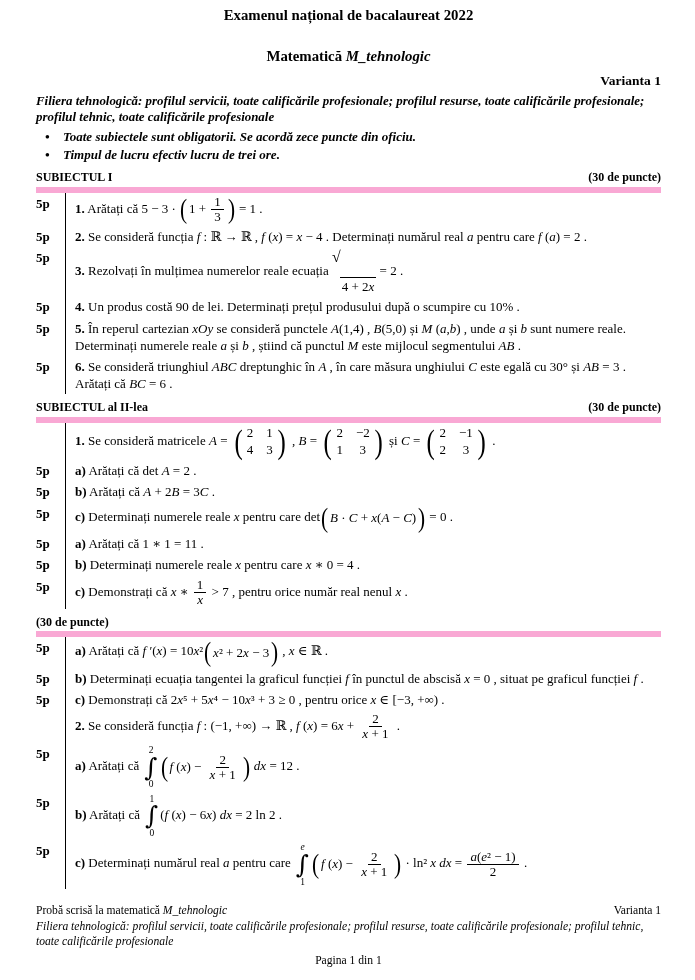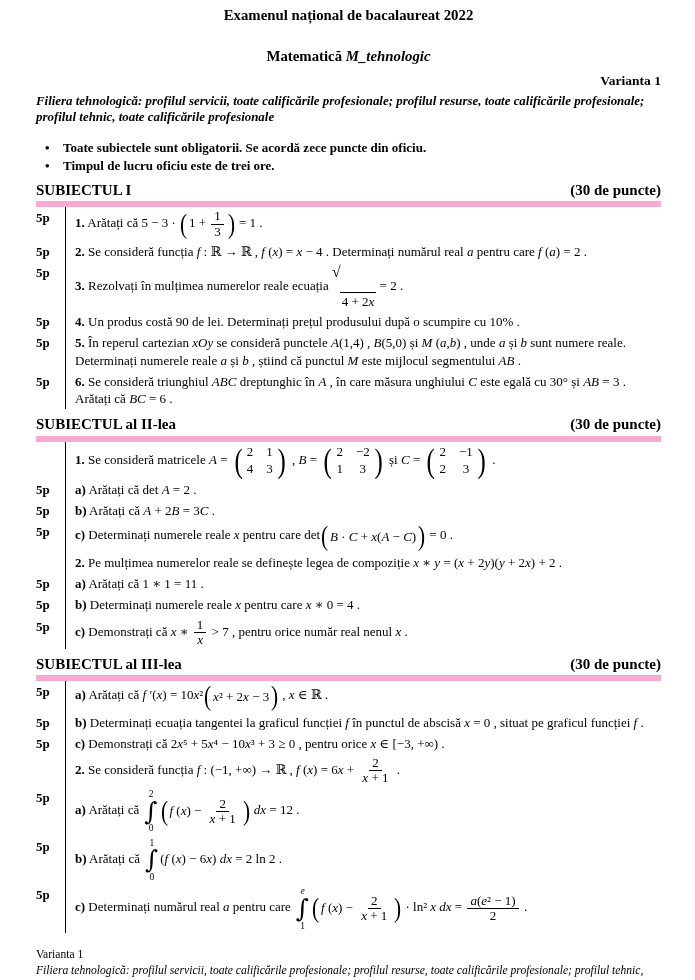--- a/index.html
+++ b/index.html
@@ -9,26 +9,26 @@
     font-family:"Liberation Serif","DejaVu Serif","DejaVu Sans",serif;
     font-size:13px;line-height:1.32;
     padding:6px 34px 17px 36px;
   }
   
   .t1{text-align:center;font-weight:bold;font-size:14.8px;line-height:1.3;}
   .t2{text-align:center;font-weight:bold;font-size:14.8px;margin-top:22px;}
   .t2 .bi{font-style:italic;}
   .variant{text-align:right;font-weight:bold;font-size:13.5px;margin-top:5px;}
   .filiera{font-weight:bold;font-style:italic;font-size:12.9px;line-height:1.28;margin-top:3px;}
-  .bullets{margin:13px 0 0 0;padding:0;font-weight:bold;}
+  .bullets{margin:2px 0 0 0;padding:0;font-weight:bold;font-style:italic;}
   .bullets li{list-style:none;padding-left:27px;position:relative;line-height:1.4;}
   .bullets li::before{content:"\2022";position:absolute;left:9px;}
   
   .section{margin-top:6px;}
-  .sec-head{display:flex;justify-content:space-between;font-weight:bold;font-size:15px;line-height:1.3;margin-bottom:1px;}
+  .sec-head{display:flex;justify-content:space-between;font-weight:bold;font-size:12px;line-height:1.3;margin-bottom:1px;}
   .sec-body{border-top:6px solid #f9a8d4;}
   .prow{display:flex;}
   .pts{flex:0 0 29px;width:29px;font-weight:bold;padding-top:2px;}
   .pcontent{flex:1;border-left:1.5px solid #000;padding:2px 0 2px 9px;}
   
   .mb{font-weight:bold;}
   .mi{font-style:italic;}
   .frac{display:inline-flex;flex-direction:column;align-items:center;vertical-align:middle;line-height:1.08;margin:0 2px;text-align:center;}
   .frac .fn{border-bottom:1.2px solid #000;padding:0 3px;}
   .frac .fd{padding:0 3px;}
@@ -54,21 +54,21 @@
 </head>
 <body>
 
 <div class="page">
   <div class="t1">Examenul național de bacalaureat 2022</div>
   <div class="t2"><span>Matematică</span> <span class="bi">M_tehnologic</span></div>
   <div class="variant">Varianta 1</div>
   <div class="filiera">Filiera tehnologică: profilul servicii, toate calificările profesionale; profilul resurse, toate calificările profesionale; profilul tehnic, toate calificările profesionale</div>
   <ul class="bullets">
     <li>Toate subiectele sunt obligatorii. Se acordă zece puncte din oficiu.</li>
-    <li>Timpul de lucru oficiu este de trei ore.</li>
+    <li>Timpul de lucru efectiv lucru de trei ore.</li>
   </ul>
 
   <div id="sections">
       <div class="section">
         <div class="sec-head">
           <span>SUBIECTUL I</span>
           <span>(30 de puncte)</span>
         </div>
         <div class="sec-body">
           <div class="prow">
@@ -154,43 +154,38 @@
           </div>
           <div class="prow">
             <div class="pts">5p</div>
             <div class="pcontent"><span class="mb">c)</span> Determinați numerele reale  <span class="mi">x</span>  pentru care  det<span class="bigp">
                 <span class="bp">(</span>
                 <span class="bi2"><span class="mi">B</span> · <span class="mi">C</span> + <span class="mi">x</span>(<span class="mi">A</span> − <span class="mi">C</span>)</span>
                 <span class="bp">)</span>
               </span> = 0 .</div>
           </div>
           <div class="prow">
-            <div class="pts"></div>
-            <div class="pcontent"><span class="mb">2.</span> Pe mulțimea numerelor reale se definește legea de compoziție  <span class="mi">x</span> ∗ <span class="mi">y</span> = (<span class="mi">x</span> + 2<span class="mi">y</span>)(<span class="mi">y</span> + 2<span class="mi">x</span>) + 2 .</div>
-          </div>
-          <div class="prow">
             <div class="pts">5p</div>
             <div class="pcontent"><span class="mb">a)</span> Arătați că  1 ∗ 1 = 11 .</div>
           </div>
           <div class="prow">
             <div class="pts">5p</div>
             <div class="pcontent"><span class="mb">b)</span> Determinați numerele reale  <span class="mi">x</span>  pentru care  <span class="mi">x</span> ∗ 0 = 4 .</div>
           </div>
           <div class="prow">
             <div class="pts">5p</div>
             <div class="pcontent"><span class="mb">c)</span> Demonstrați că  <span class="mi">x</span> ∗ <span class="frac">
                 <span class="fn">1</span>
                 <span class="fd"><span class="mi">x</span></span>
               </span> &gt; 7 , pentru orice număr real nenul  <span class="mi">x</span> .</div>
           </div>
         </div>
       </div>
       <div class="section">
         <div class="sec-head">
-          <span>SUBIECTUL al III-lea</span>
           <span>(30 de puncte)</span>
         </div>
         <div class="sec-body">
           <div class="prow">
             <div class="pts">5p</div>
             <div class="pcontent"><span class="mb">a)</span> Arătați că  <span class="mi">f</span> ′(<span class="mi">x</span>) = 10<span class="mi">x</span>²<span class="bigp">
                 <span class="bp">(</span>
                 <span class="bi2"><span class="mi">x</span>² + 2<span class="mi">x</span> − 3</span>
                 <span class="bp">)</span>
               </span> ,  <span class="mi">x</span> ∈ ℝ .</div>
@@ -250,18 +245,19 @@
                 <span class="fn"><span class="mi">a</span>(<span class="mi">e</span>² − 1)</span>
                 <span class="fd">2</span>
               </span> .</div>
           </div>
         </div>
       </div>
     </div>
 
   <div class="footer">
     <div class="f1">
+      <span><span>Probă scrisă la matematică </span><span class="it">M_tehnologic</span></span>
       <span>Varianta 1</span>
     </div>
     <div class="ffil">Filiera tehnologică: profilul servicii, toate calificările profesionale; profilul resurse, toate calificările profesionale; profilul tehnic, toate calificările profesionale</div>
     <div class="fpage">Pagina 1 din 1</div>
   </div>
 </div>
 
 </body></html>

